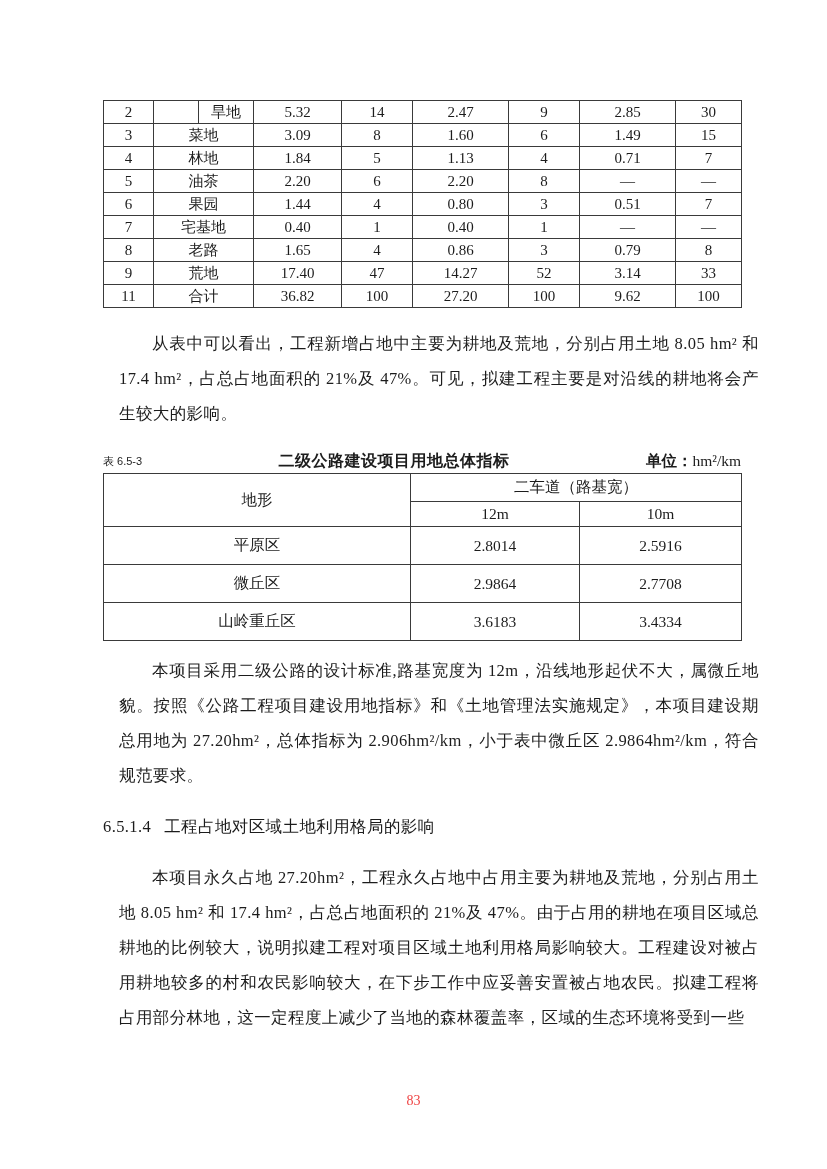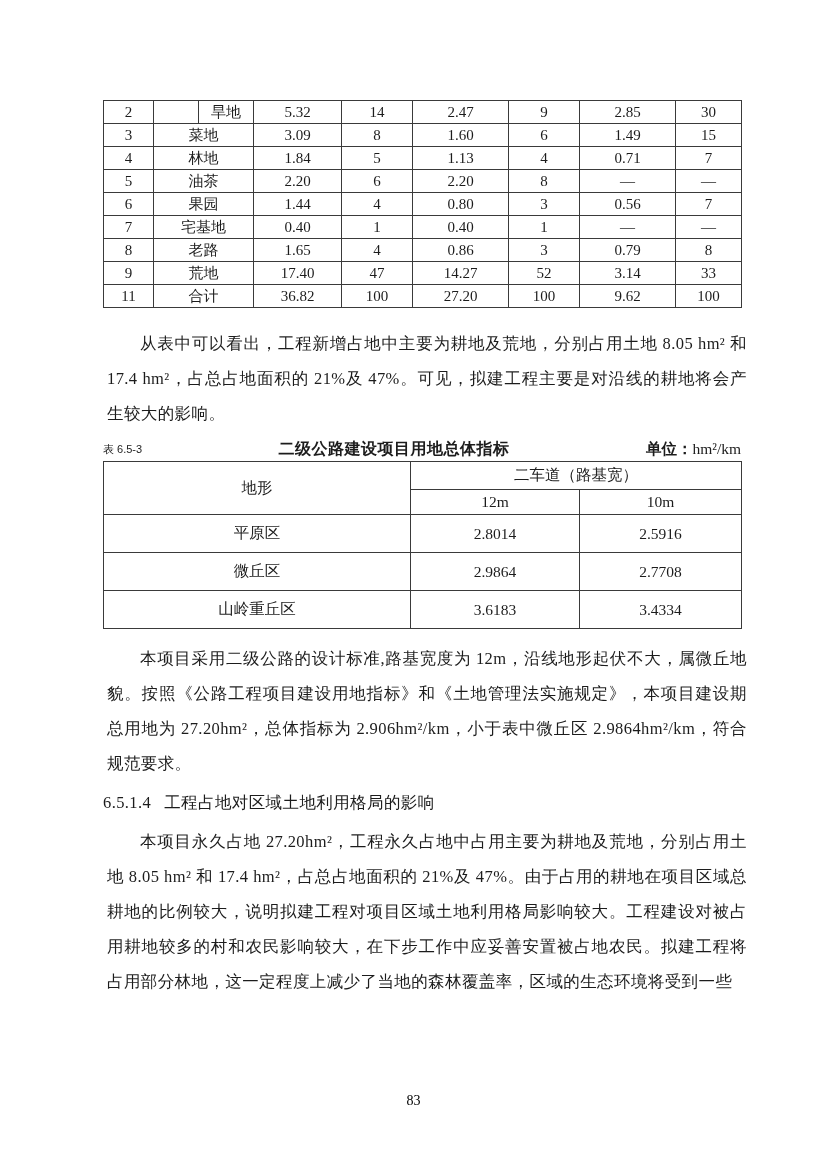--- a/index.html
+++ b/index.html
@@ -35,21 +35,21 @@
   table.t2 td { font-size: 15.5px; }
   table.t2 tr.hdr1 td { height: 28px; }
   table.t2 tr.hdr2 td { height: 25px; }
   table.t2 tr.data td { height: 38px; }
 
   
   .body-text {
     width: 640px;
     font-size: 16.5px;
     line-height: 35px;
-    margin: 4px;
+    margin: 16px;
     text-align: justify;
     text-indent: 33px;
     letter-spacing: 0.4px;
   }
   .p1 { margin-top: 18px; }
   .p3 { margin-top: 12px; }
   .section-heading {
     font-size: 16.5px;
     line-height: 35px;
     margin: 0;
@@ -91,21 +91,21 @@
     font-weight: normal;
   }
 
   .page-number {
     position: absolute;
     left: 0;
     right: 0;
     bottom: 60px;
     text-align: center;
     font-size: 14px;
-    color: #000000;
+    color: #ef4444;
   }
 </style>
 </head>
 <body>
 
 <div class="page">
 
   <table class="doc-table t1">
     <colgroup>
       <col style="width:50px">
@@ -160,21 +160,21 @@
         <td>—</td>
         <td>—</td>
       </tr>
       <tr>
         <td>6</td>
         <td colspan="2">果园</td>
         <td>1.44</td>
         <td>4</td>
         <td>0.80</td>
         <td>3</td>
-        <td>0.56</td>
+        <td>0.51</td>
         <td>7</td>
       </tr>
       <tr>
         <td>7</td>
         <td colspan="2">宅基地</td>
         <td>0.40</td>
         <td>1</td>
         <td>0.40</td>
         <td>1</td>
         <td>—</td>

